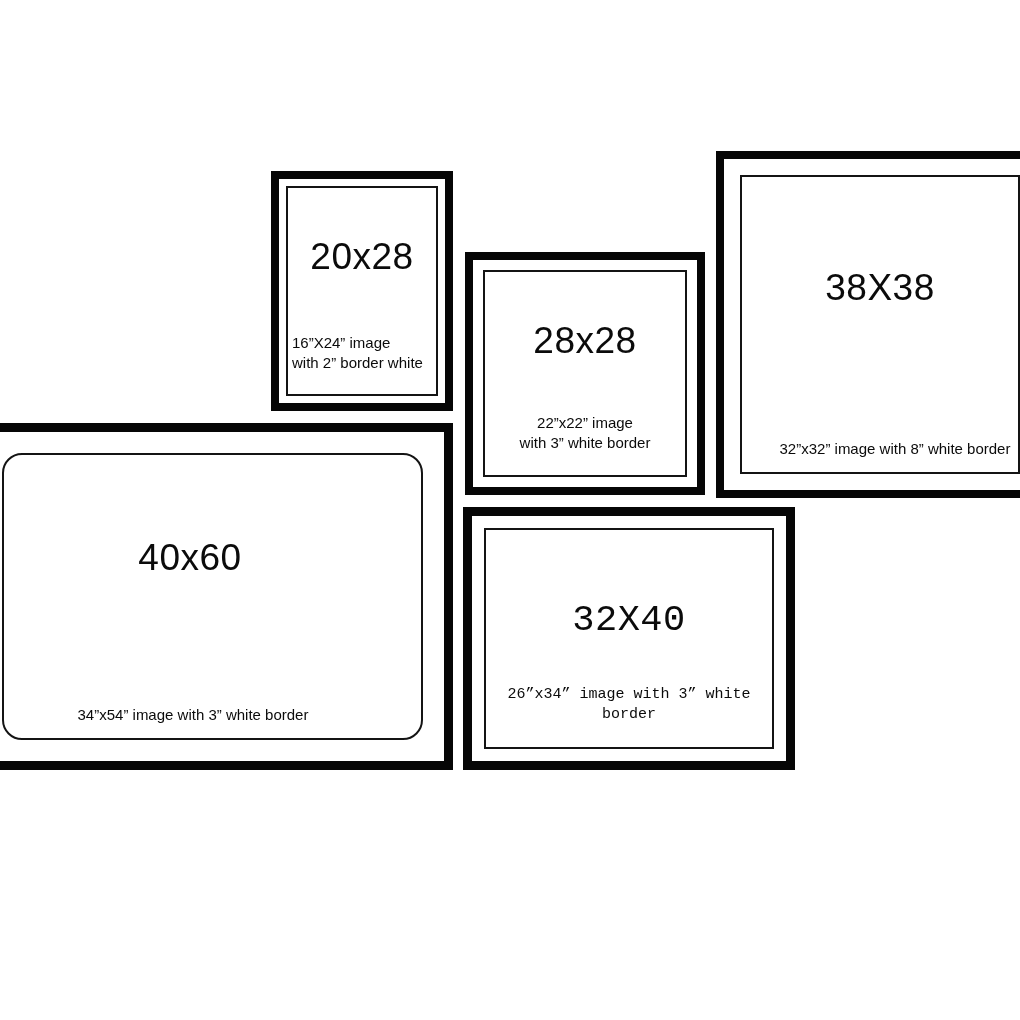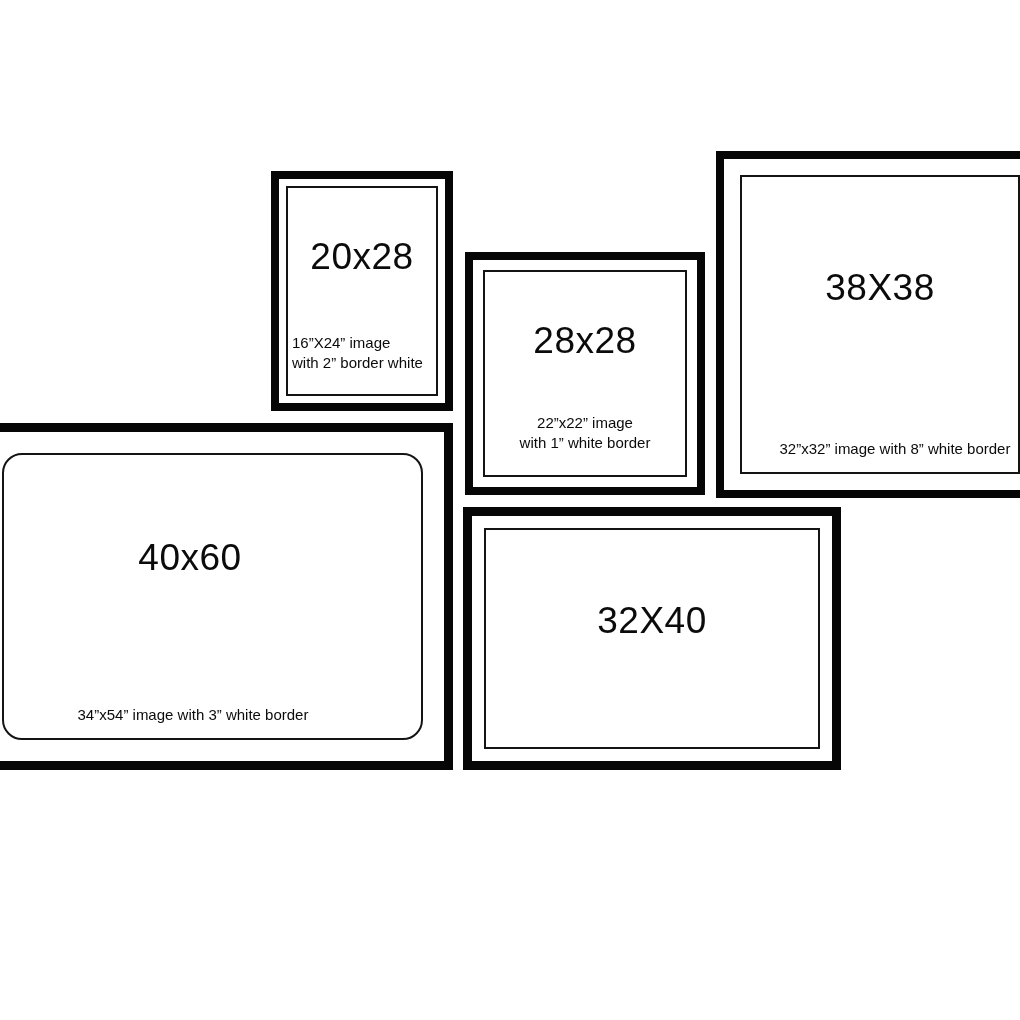--- a/index.html
+++ b/index.html
@@ -61,21 +61,21 @@
   .f3 .size-label { top: 92px; }
   .f3 .desc { left: 30px; right: 0; bottom: 14px; }
 
   
   .f4 { left: -28px; top: 423px; width: 481px; height: 347px; border-width: 9px; }
   .f4 .inner { top: 21px; left: 21px; right: 21px; bottom: 21px; border-radius: 20px; }
   .f4 .size-label { top: 84px; right: 45px; }
   .f4 .desc { left: 16px; right: 55px; bottom: 14px; }
 
   
-  .f5 { left: 463px; top: 507px; width: 378px; height: 263px; border-width: 9px; }
+  .f5 { left: 463px; top: 507px; width: 332px; height: 263px; border-width: 9px; font-family: Liberation Mono, monospace; }
   .f5 .inner { top: 12px; left: 12px; right: 12px; bottom: 12px; }
   .f5 .size-label { top: 72px; }
   .f5 .desc { bottom: 23px; }
 </style>
 </head>
 <body>
 
 <div class="canvas">
 
   <div class="frame f1">
@@ -83,37 +83,38 @@
       <div class="size-label">20x28</div>
       <div class="desc">16”X24” image
 with 2” border white</div>
     </div>
   </div>
 
   <div class="frame f2">
     <div class="inner">
       <div class="size-label">28x28</div>
       <div class="desc">22”x22” image
-with 1” white border</div>
+with 3” white border</div>
     </div>
   </div>
 
   <div class="frame f3">
     <div class="inner">
       <div class="size-label">38X38</div>
       <div class="desc">32”x32” image with 8” white border</div>
     </div>
   </div>
 
   <div class="frame f4">
     <div class="inner">
       <div class="size-label">40x60</div>
       <div class="desc">34”x54” image with 3” white border</div>
     </div>
   </div>
 
   <div class="frame f5">
     <div class="inner">
       <div class="size-label">32X40</div>
+      <div class="desc">26”x34” image with 3” white border</div>
     </div>
   </div>
 
 </div>
 
 </body></html>

